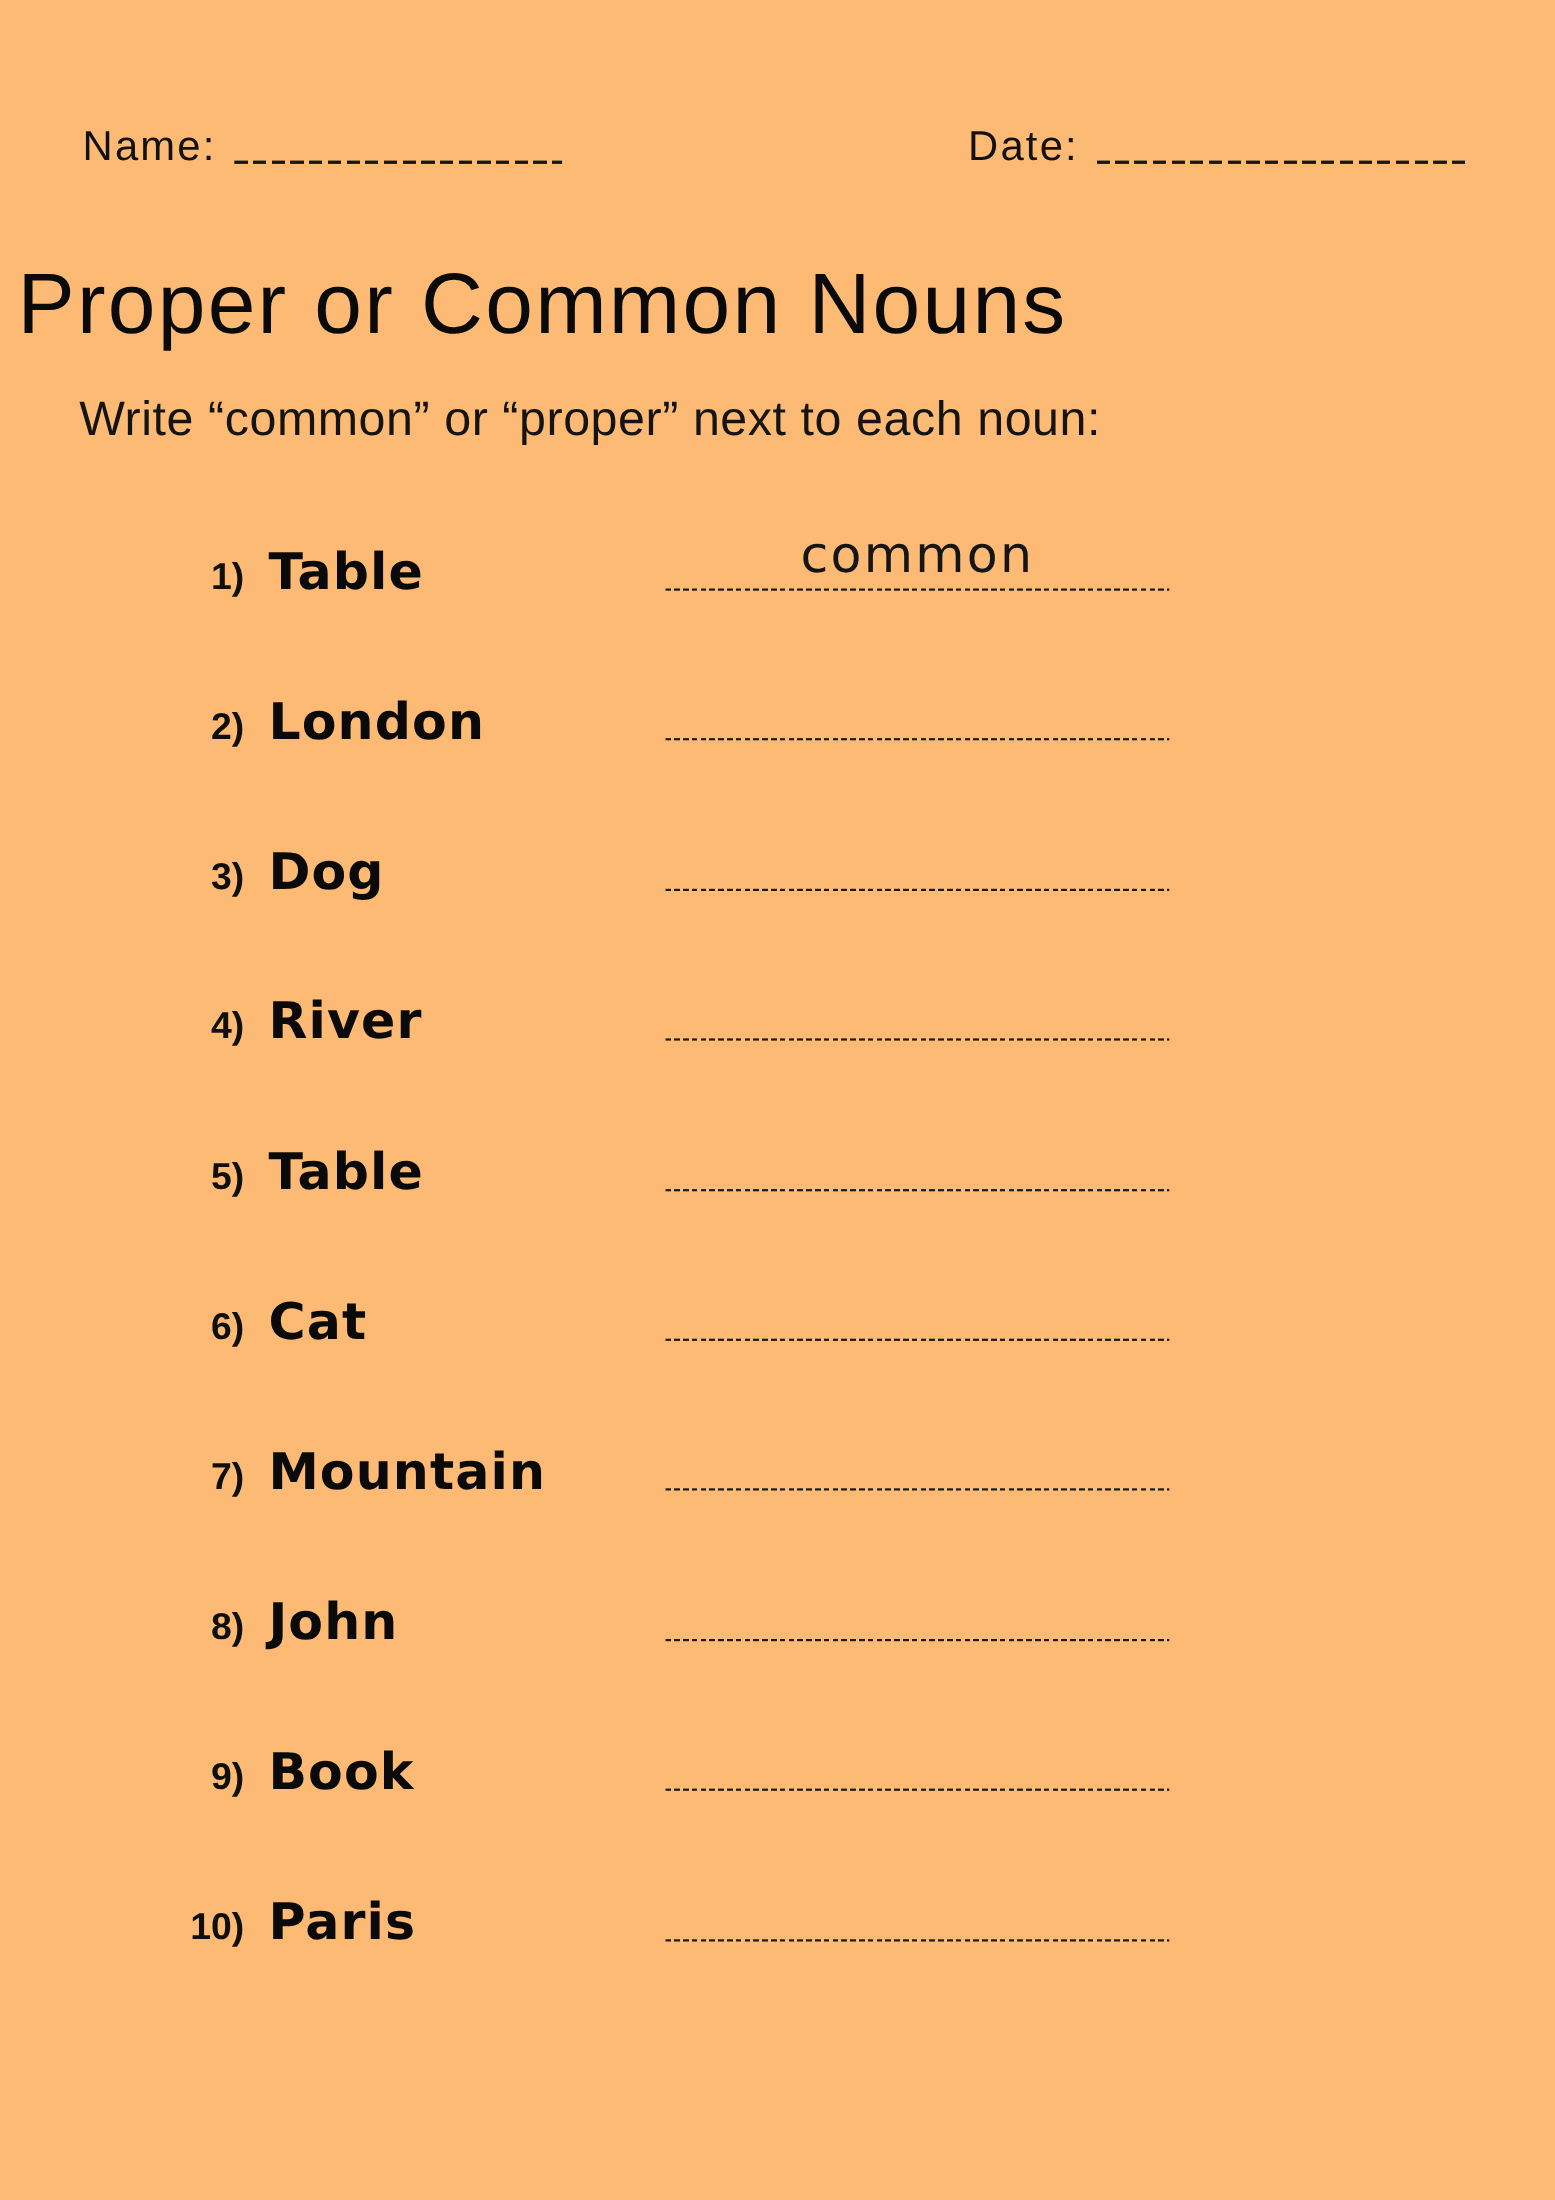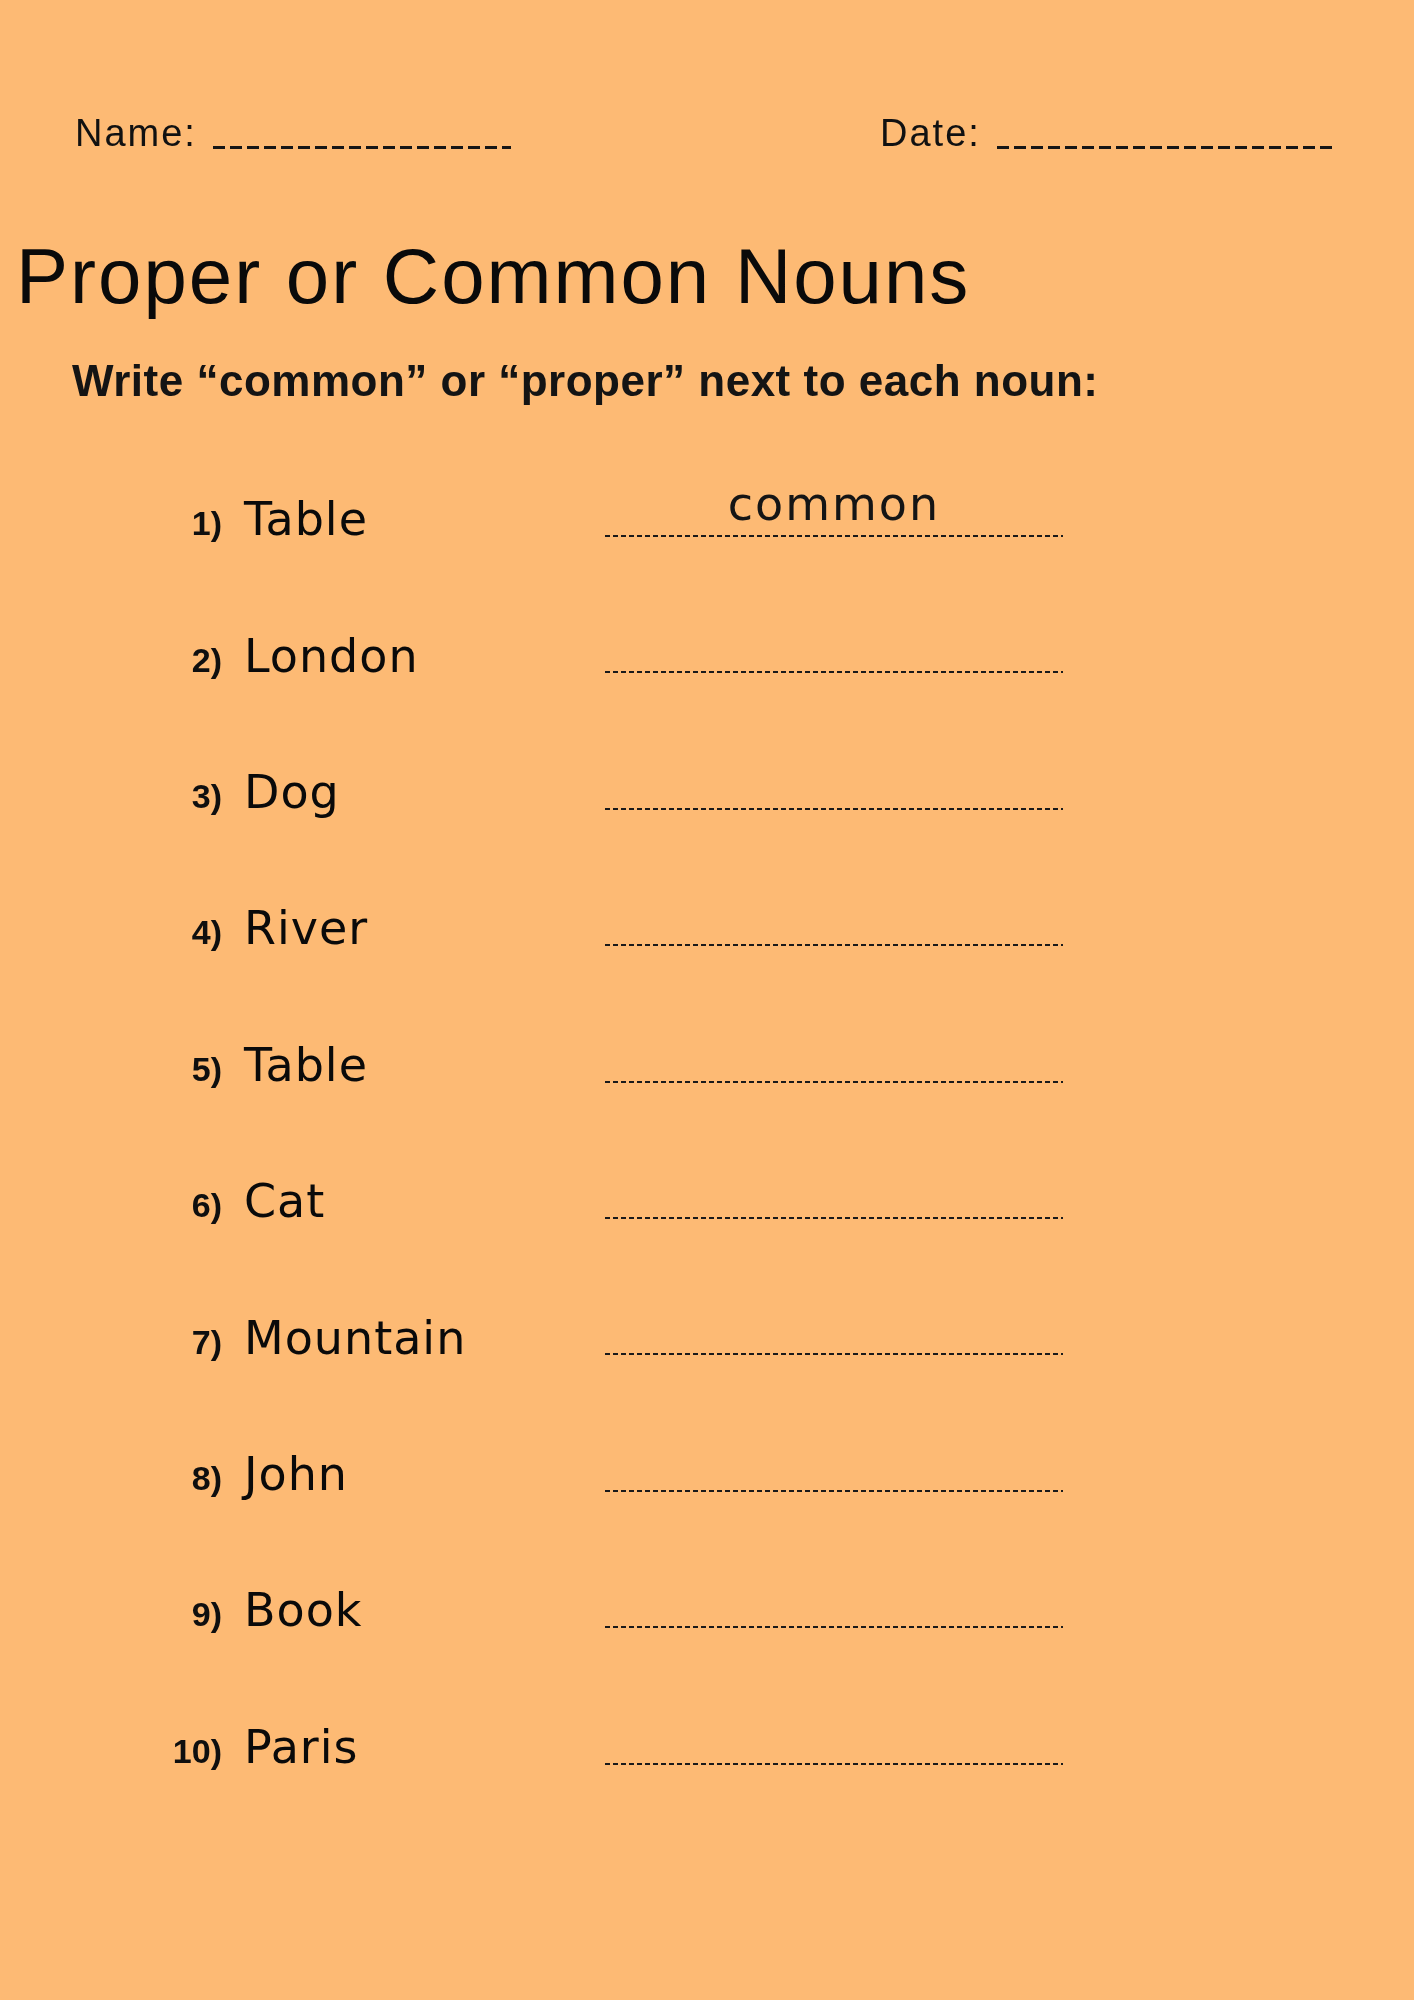--- a/index.html
+++ b/index.html
@@ -53,21 +53,21 @@
     color: #0a0a0a;
   }
 
   
   .instructions {
     position: absolute;
     top: 356px;
     left: 72px;
     margin: 0;
     font-size: 44px;
-    font-weight: 700;
+    font-weight: 400;
     letter-spacing: 0.5px;
     color: #141414;
   }
 
   
   .list {
     position: absolute;
     top: 451px;
     left: 0;
     width: 100%;
@@ -89,21 +89,21 @@
     flex: none;
     width: 222px;
     text-align: right;
     font-size: 34px;
     font-weight: 600;
     color: #0f0f0f;
   }
   .noun {
     margin-left: 22px;
     font-size: 46px;
-    font-weight: 400;
+    font-weight: 700;
     letter-spacing: 1px;
     font-family: "DejaVu Sans", "Liberation Sans", sans-serif;
     color: #0a0a0a;
     white-space: nowrap;
   }
   .answer {
     position: absolute;
     left: 605px;
     top: 26px;
     width: 458px;

